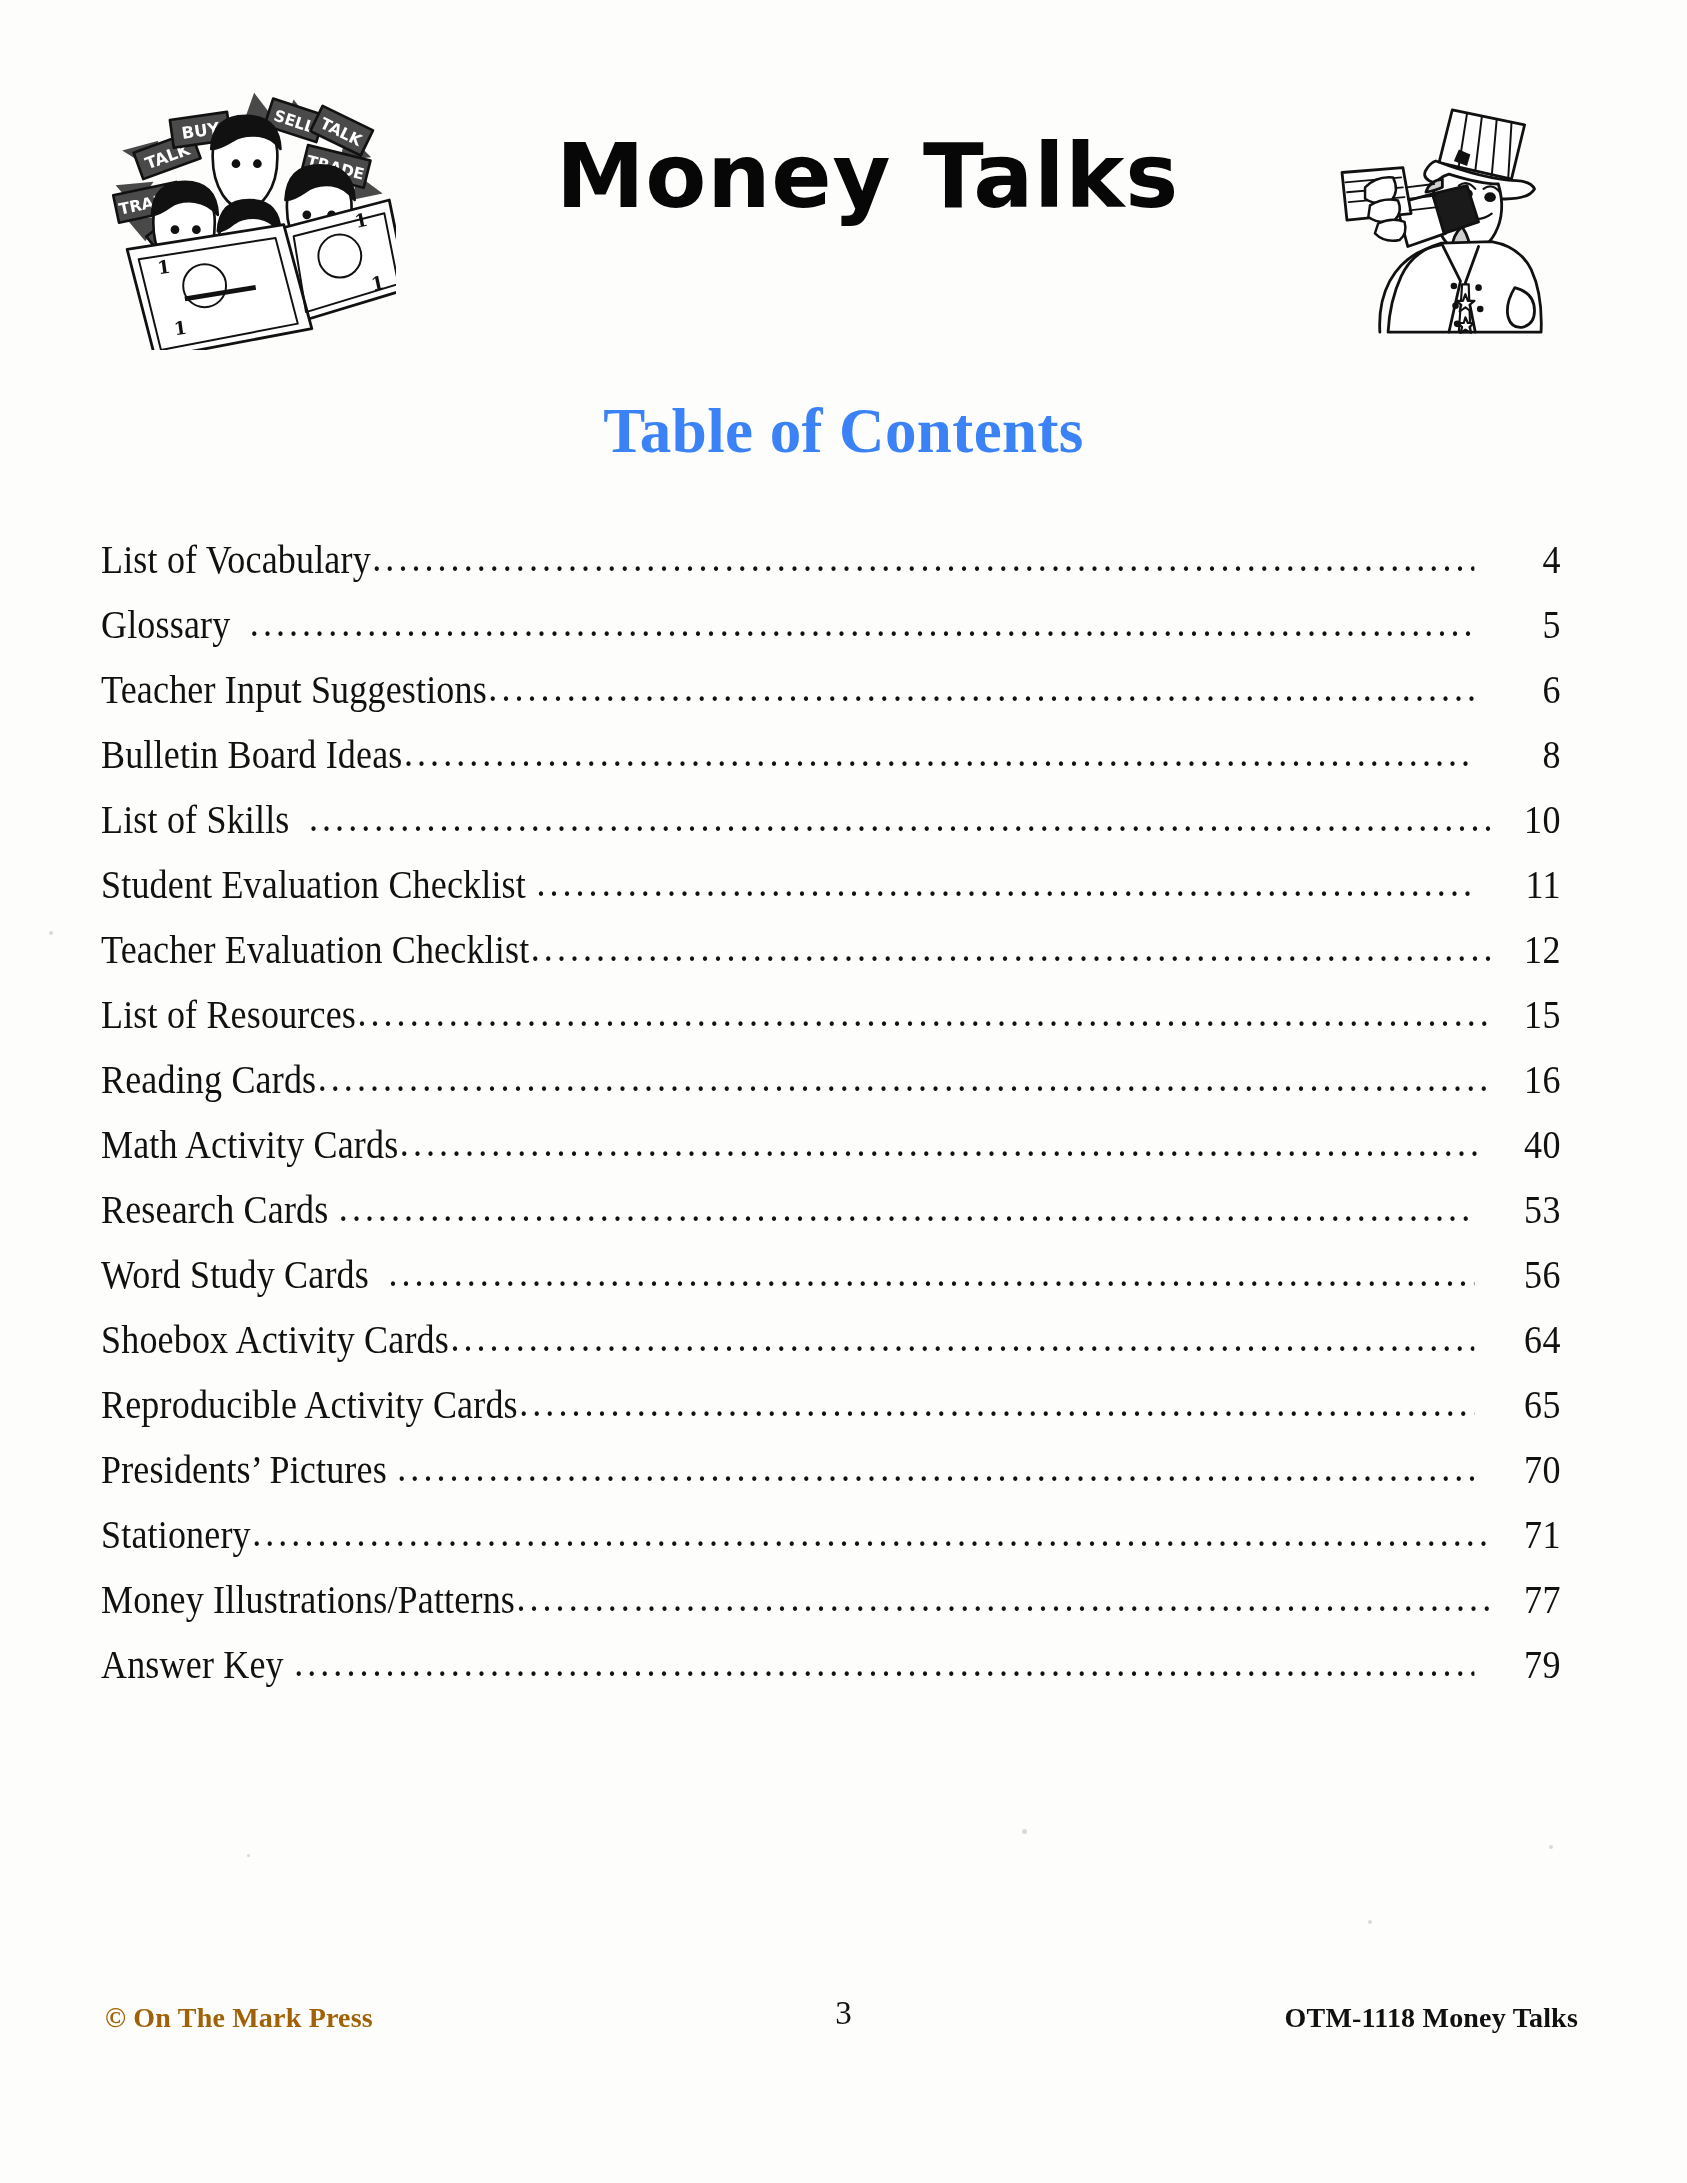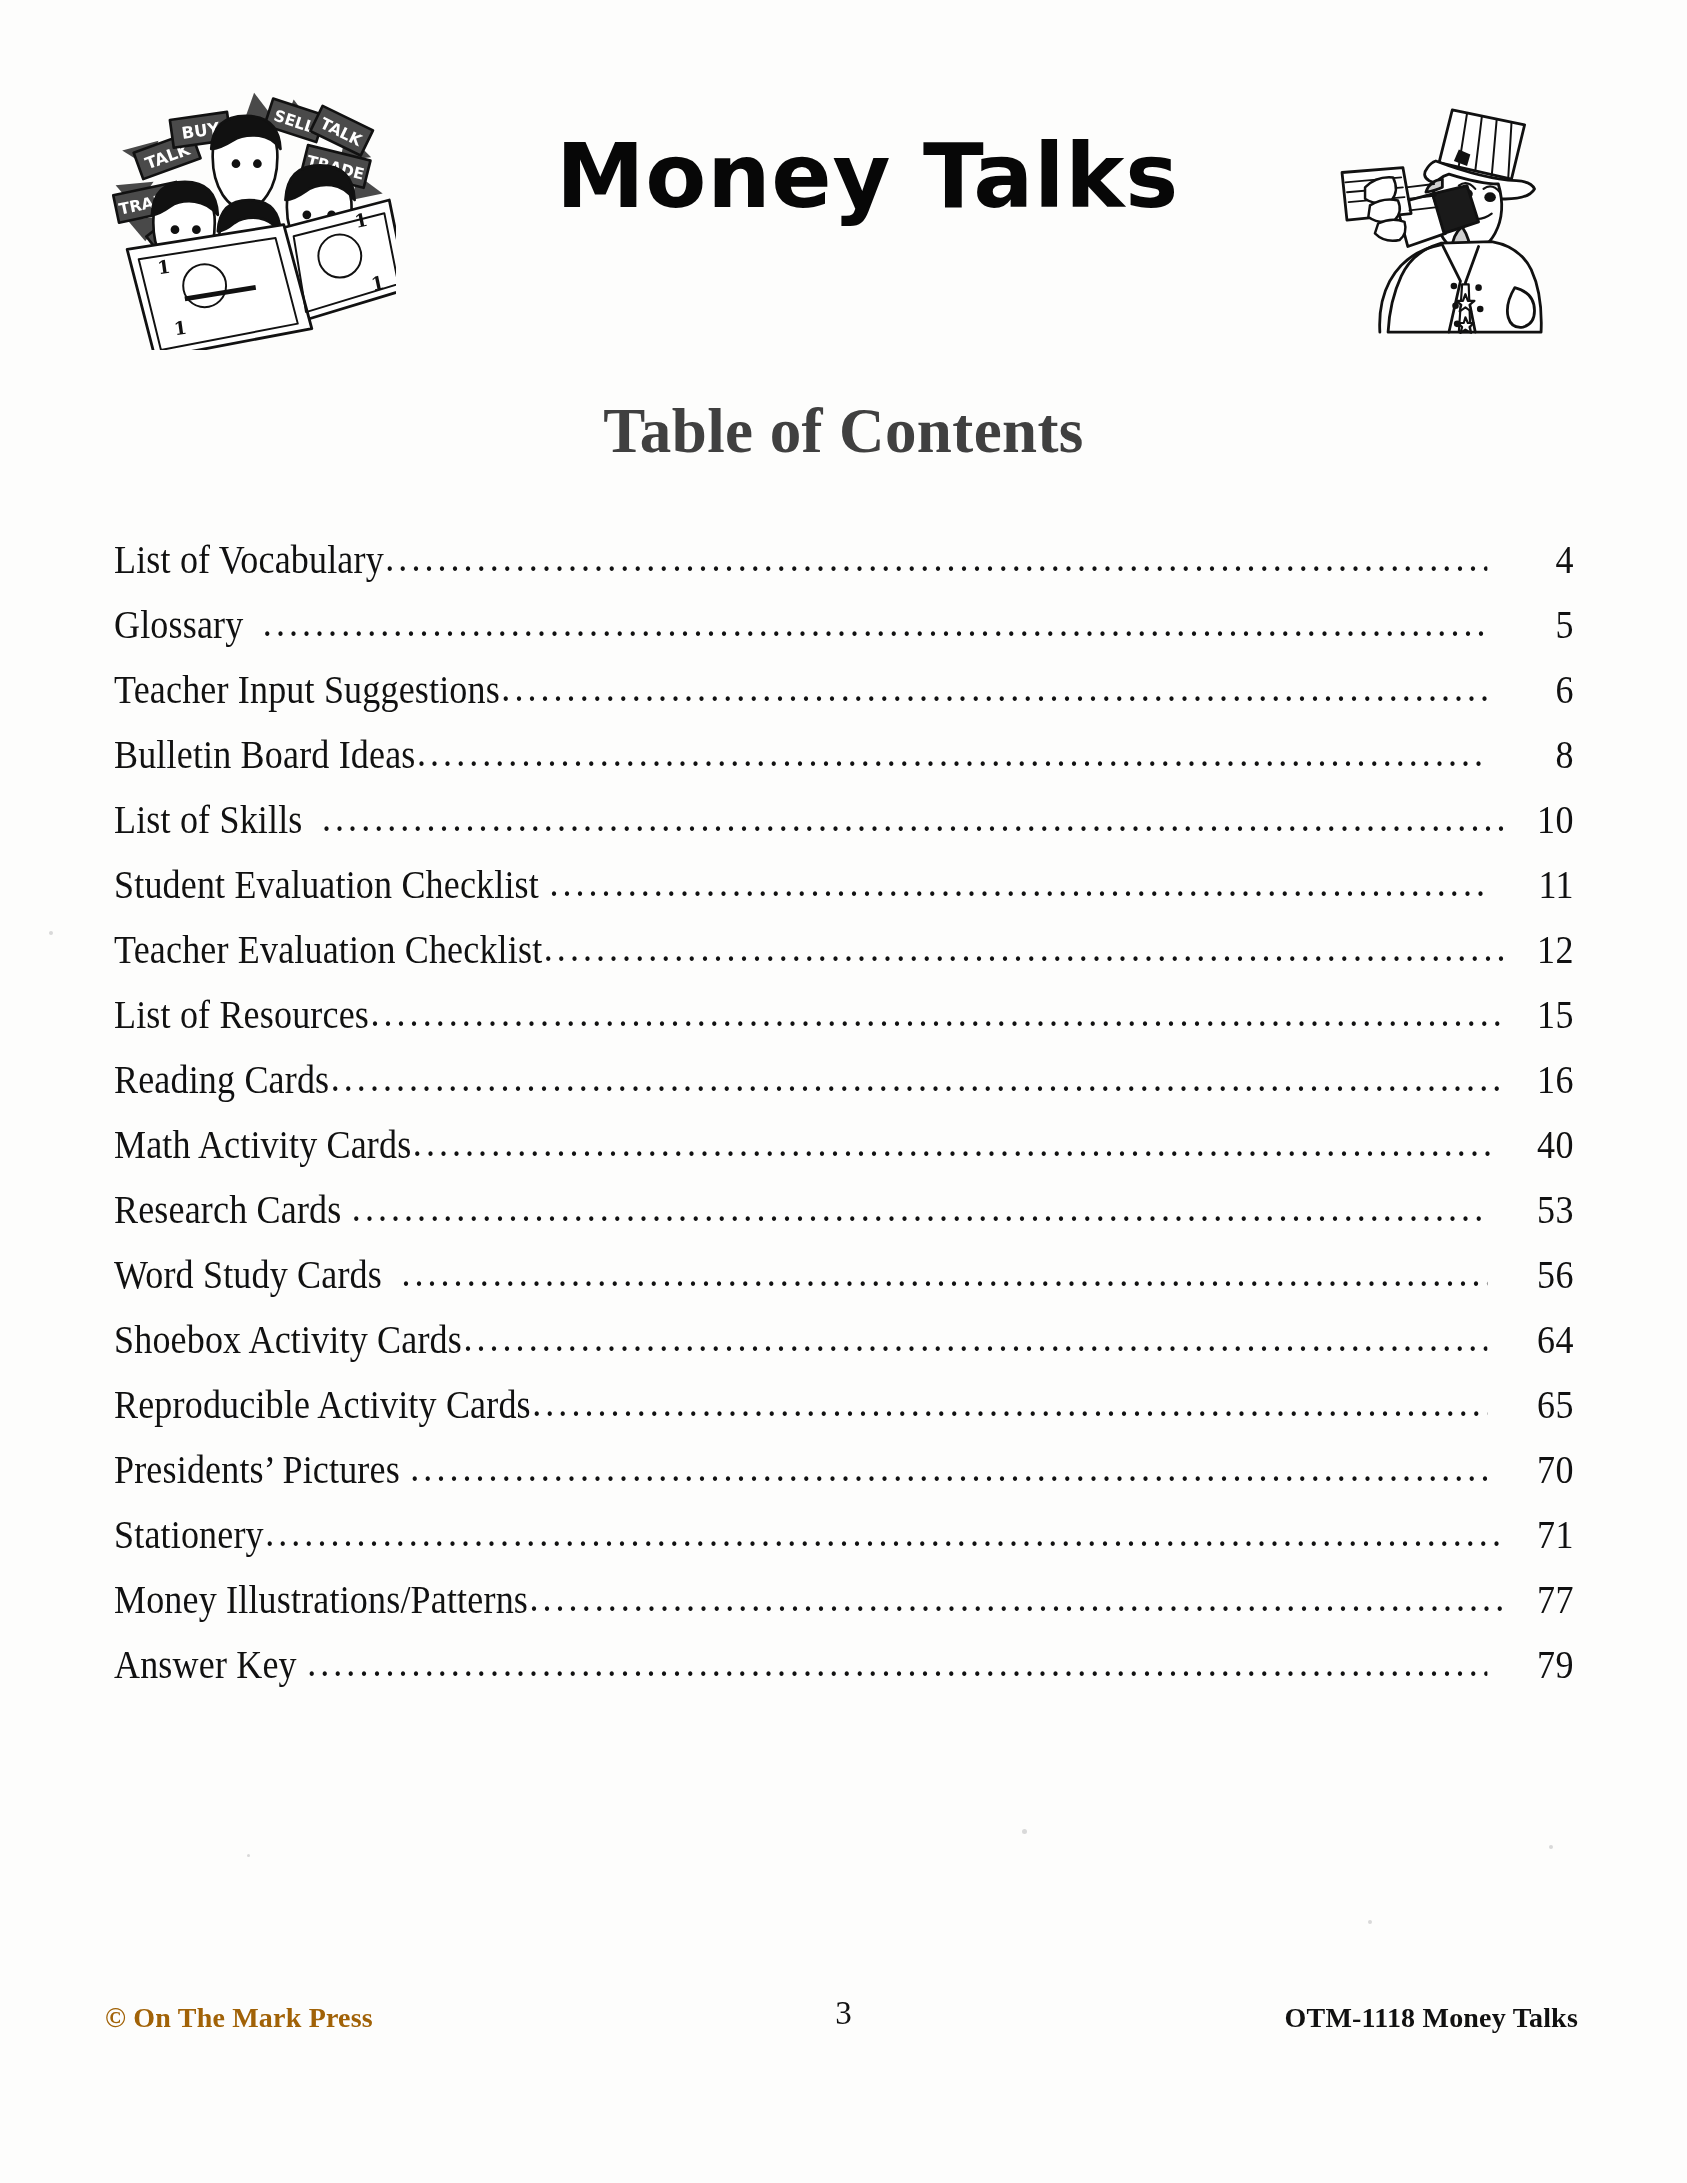--- a/index.html
+++ b/index.html
@@ -64,27 +64,27 @@
   .toc-heading {
     position: absolute;
     left: 0;
     top: 395px;
     width: 1687px;
     text-align: center;
     font-family: "Liberation Serif", "DejaVu Serif", serif;
     font-weight: bold;
     font-size: 63px;
     letter-spacing: 0.4px;
-    color: #404040;
+    color: #3b82f6;
   }
 
   
   .toc {
     position: absolute;
-    left: 114px;
+    left: 101px;
     top: 527px;
     width: 1460px;
   }
 
   .toc-row {
     display: flex;
     align-items: baseline;
     width: 100%;
     height: 65px;
     font-size: 40px;

